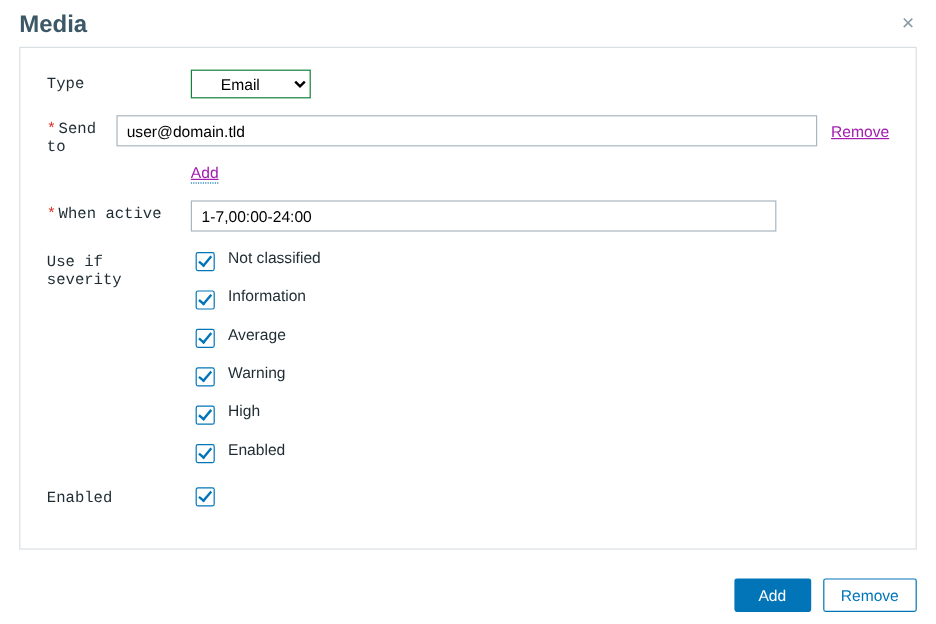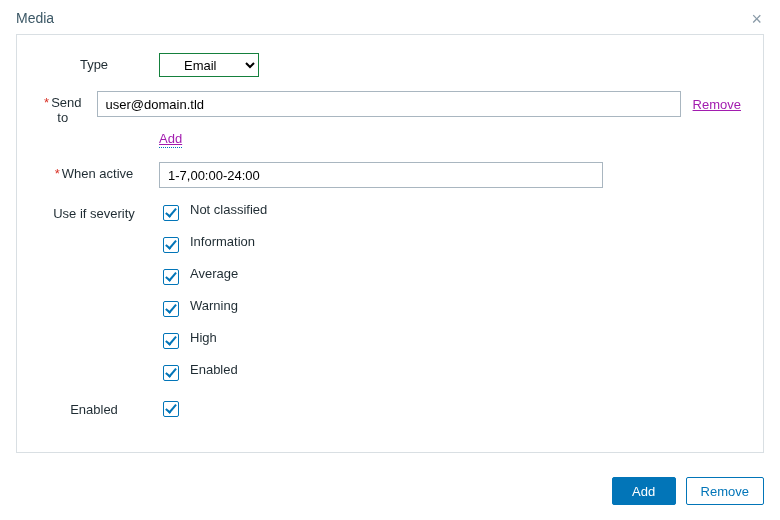--- a/index.html
+++ b/index.html
@@ -14,22 +14,22 @@
     position: relative;
     padding: 10px 16px 16px 16px;
   }
   .header {
     display: flex;
     justify-content: space-between;
     align-items: flex-start;
     margin-bottom: 6px;
   }
   .title {
-    font-size: 14px;
-    font-weight: normal;
+    font-size: 20px;
+    font-weight: bold;
     color: #3c5866;
   }
   .close-x {
     font-size: 18px;
     color: #8a9ba8;
     cursor: pointer;
     line-height: 1;
     padding: 0 2px;
   }
   .panel {
@@ -38,24 +38,25 @@
     min-height: 400px;
   }
   .row {
     display: flex;
     align-items: flex-start;
     margin-bottom: 14px;
   }
   .row-tight { margin-bottom: 6px; }
   .label-col {
     width: 120px;
-    text-align: center;
+    text-align: left;
     padding-right: 10px;
     padding-top: 4px;
     color: #1f2c33;
+    font-family: Liberation Mono, monospace;
   }
   .req-star { color: #d93025; margin-right: 2px; }
   .field-col {
     flex: 1;
     display: flex;
     align-items: center;
   }
   select.type-select {
     width: 100px;
     height: 24px;
@@ -65,21 +66,21 @@
     padding: 0 20px;
   }
   input.text-input {
     height: 26px;
     border: 1px solid #a9b6c0;
     background: #fff;
     font-size: 13px;
     padding: 0 8px;
   }
   .sendto-input { width: 584px; }
-  .whenactive-input { width: 444px; }
+  .whenactive-input { width: 488px; }
   .link {
     color: #a21caf;
     cursor: pointer;
     text-decoration: underline;
   }
   .link-underline {
     border-bottom: 1px dotted #0275b8;
     padding-bottom: 1px;
   }
   .remove-link {

